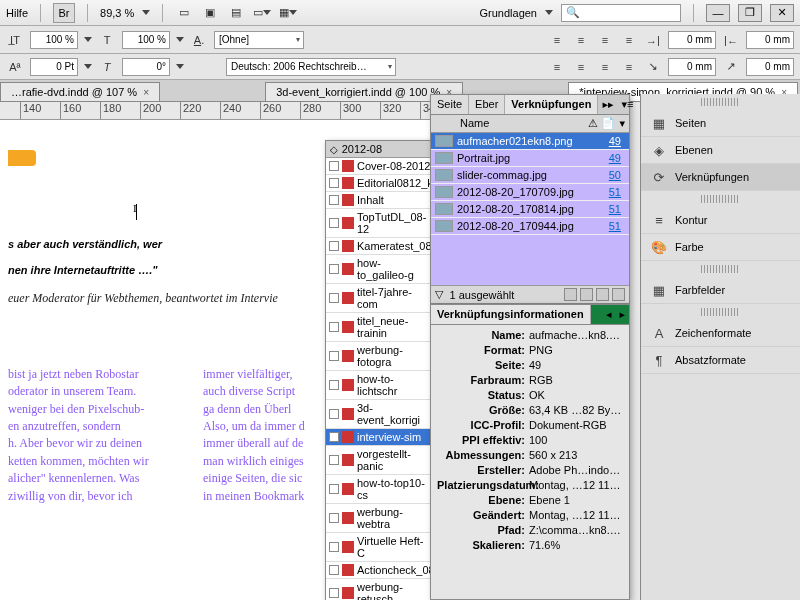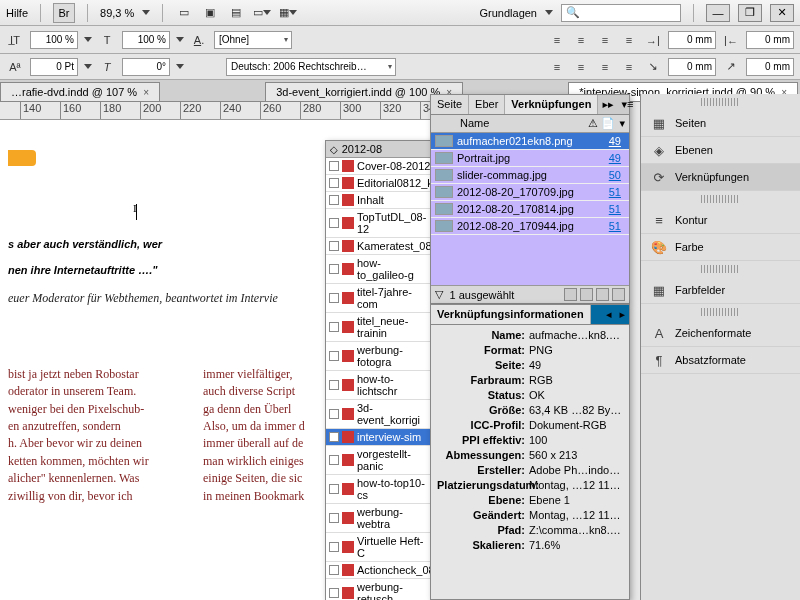--- a/index.html
+++ b/index.html
@@ -26,21 +26,21 @@
 .tab.active { background: #fff; }
 
 .canvas { position: absolute; top: 102px; left: 0; width: 510px; height: 498px; background: #fff; overflow:hidden;}
 .ruler-h { height: 18px; background: #e8e8e8; border-bottom: 1px solid #999; font-size:9px; display:flex; padding-left:20px;}
 .ruler-h span{ flex:0 0 40px; border-left:1px solid #888; padding-left:2px; color:#444;}
 .doc { padding: 30px 0 0 8px; position:relative;}
 .orange-btn { background:#f5a623; color:#fff; padding:8px 18px 8px 10px; border-radius:0 4px 4px 0; display:inline-block; font-weight:bold; filter: blur(0.3px);}
 .doc h2 { font-size: 22px; font-weight: bold; font-family: Georgia, serif; margin-top: 60px; line-height:1.2; font-style: italic; }
 .doc .lead { font-style: italic; font-size: 12px; margin-top: 10px; color:#222; font-family: Georgia, serif;}
 .doc .cols { display:flex; gap:20px; margin-top: 60px; }
-.doc .col { width: 175px; font-size: 12px; line-height: 1.45; font-family: Georgia, serif; color:#7f1d1d;}
+.doc .col { width: 175px; font-size: 12px; line-height: 1.45; font-family: Georgia, serif; color:#8b5cf6;}
 .cursor-caret { position:absolute; top:84px; left:136px; width:1px; height:16px; background:#000;}
 .cursor-caret:before{content:"I"; position:absolute; left:-3px; top:-2px; font-family:serif;}
 
 .book-panel { position: absolute; top: 140px; left: 325px; width: 110px; height: 460px; background:#e6e6e6; border:1px solid #888; box-shadow:2px 2px 6px rgba(0,0,0,0.3);}
 .book-hd { background:#d0d0d0; padding:2px 4px; font-size:10px; display:flex; align-items:center; gap:4px; border-bottom:1px solid #999;}
 .book-list { overflow:hidden;}
 .book-row { display:flex; align-items:center; padding:2px 3px; gap:3px; font-size:10px; border-bottom:1px solid #ddd; background:#fff;}
 .book-row.sel { background:#3874d1; color:#fff;}
 .pdf-ico { width:12px; height:12px; background:#c33; display:inline-block; flex-shrink:0;}
 .chk { width:10px; height:10px; border:1px solid #888; background:#fff; flex-shrink:0;}
@@ -55,21 +55,21 @@
 .link-row { display:flex; align-items:center; padding:2px 4px; font-size:10px; gap:4px; border-bottom:1px solid #eee;}
 .link-row.sel { background:#3874d1; color:#fff;}
 .link-row .pg { color:#0066cc; text-decoration:underline; margin-left:auto; padding-right:4px;}
 .link-row.sel .pg { color:#fff;}
 .thumb { width:18px; height:12px; background:#8ab; flex-shrink:0; border:1px solid #999;}
 .links-status { background:#d8d8d8; padding:2px 4px; font-size:9px; border-top:1px solid #999; display:flex; align-items:center; gap:6px;}
 .links-status .icons { margin-left:auto; display:flex; gap:3px;}
 .mini { width:13px; height:13px; background:#ccc; border:1px solid #888;}
 
 .info-panel { position:absolute; top:304px; left:430px; width:200px; height:296px; background:#e6e6e6; border:1px solid #888; box-shadow:2px 2px 6px rgba(0,0,0,0.3); display:flex; flex-direction:column;}
-.info-tabs { display:flex; background:#0369a1; font-size:10px; border-bottom:1px solid #888;}
+.info-tabs { display:flex; background:#15803d; font-size:10px; border-bottom:1px solid #888;}
 .info-body { flex:1; padding:4px 6px; font-size:10px; overflow:hidden;}
 .info-row { display:flex; margin-bottom:3px;}
 .info-row .k { width:92px; text-align:right; font-weight:bold; padding-right:4px;}
 .info-row .v { flex:1; white-space:nowrap; overflow:hidden; text-overflow:ellipsis;}
 
 .side-panels { position:absolute; top:94px; right:0; width:160px; height:506px; background:#e0e0e0; border-left:1px solid #888;}
 .sp-grip { height:8px; background:repeating-linear-gradient(90deg,#999,#999 1px,transparent 1px,transparent 3px); margin:4px 60px;}
 .sp-item { display:flex; align-items:center; gap:8px; padding:5px 10px; font-size:11px; border-bottom:1px solid #d0d0d0; cursor:pointer;}
 .sp-item.act { background:#ccc;}
 .sp-ico { width:16px; height:16px; display:flex; align-items:center; justify-content:center; font-size:13px; color:#444;}
@@ -107,21 +107,21 @@
 </div>
 
 <div class="toolbar2">
   <div class="ico">I̲T</div>
   <div class="num-field">100 %</div>
     <span class="tri"></span>
   <div class="ico">T</div>
   <div class="num-field">100 %</div>
     <span class="tri"></span>
   <div class="ico"><u>A</u>.</div>
-  <div class="sel-field" style="width:78px">[Ohne]</div>
+  <div class="sel-field" style="width:90px">[Ohne]</div>
   <div class="spacer"></div>
   <div class="ico">≡</div>
   <div class="ico">≡</div>
   <div class="ico">≡</div>
   <div class="ico">≡</div>
   <div class="ico">→|</div>
   <div class="num-field">0 mm</div>
   <div class="ico">|←</div>
   <div class="num-field">0 mm</div>
 </div>

